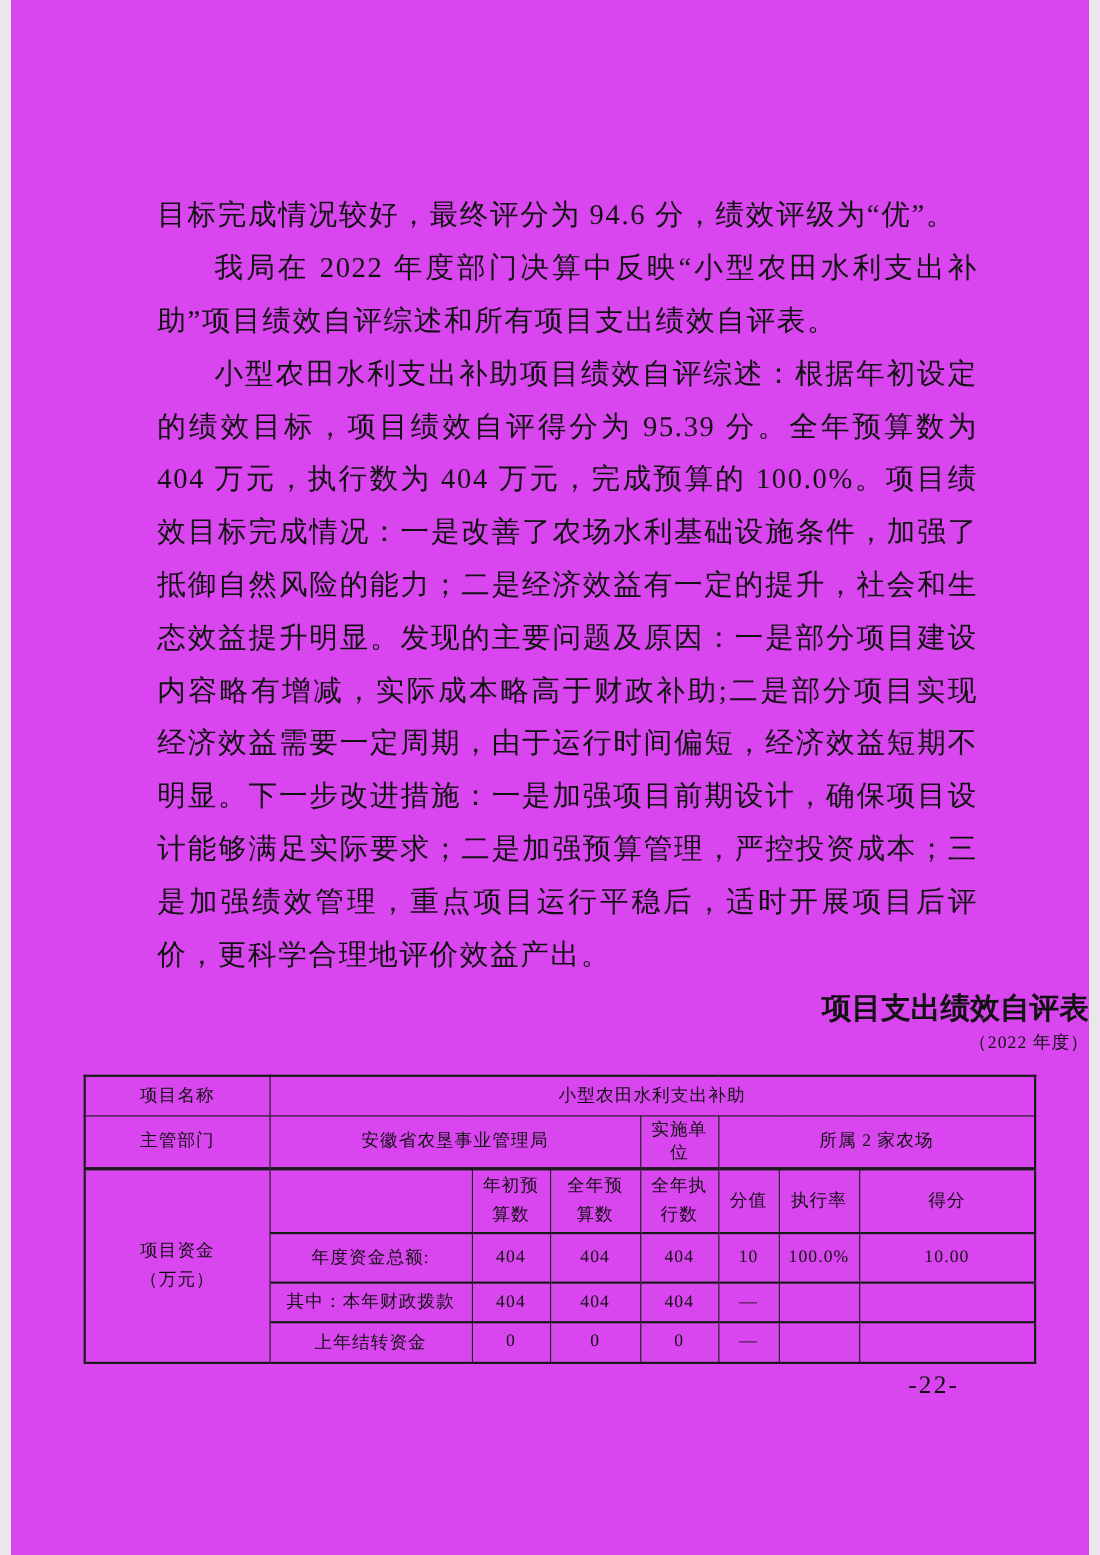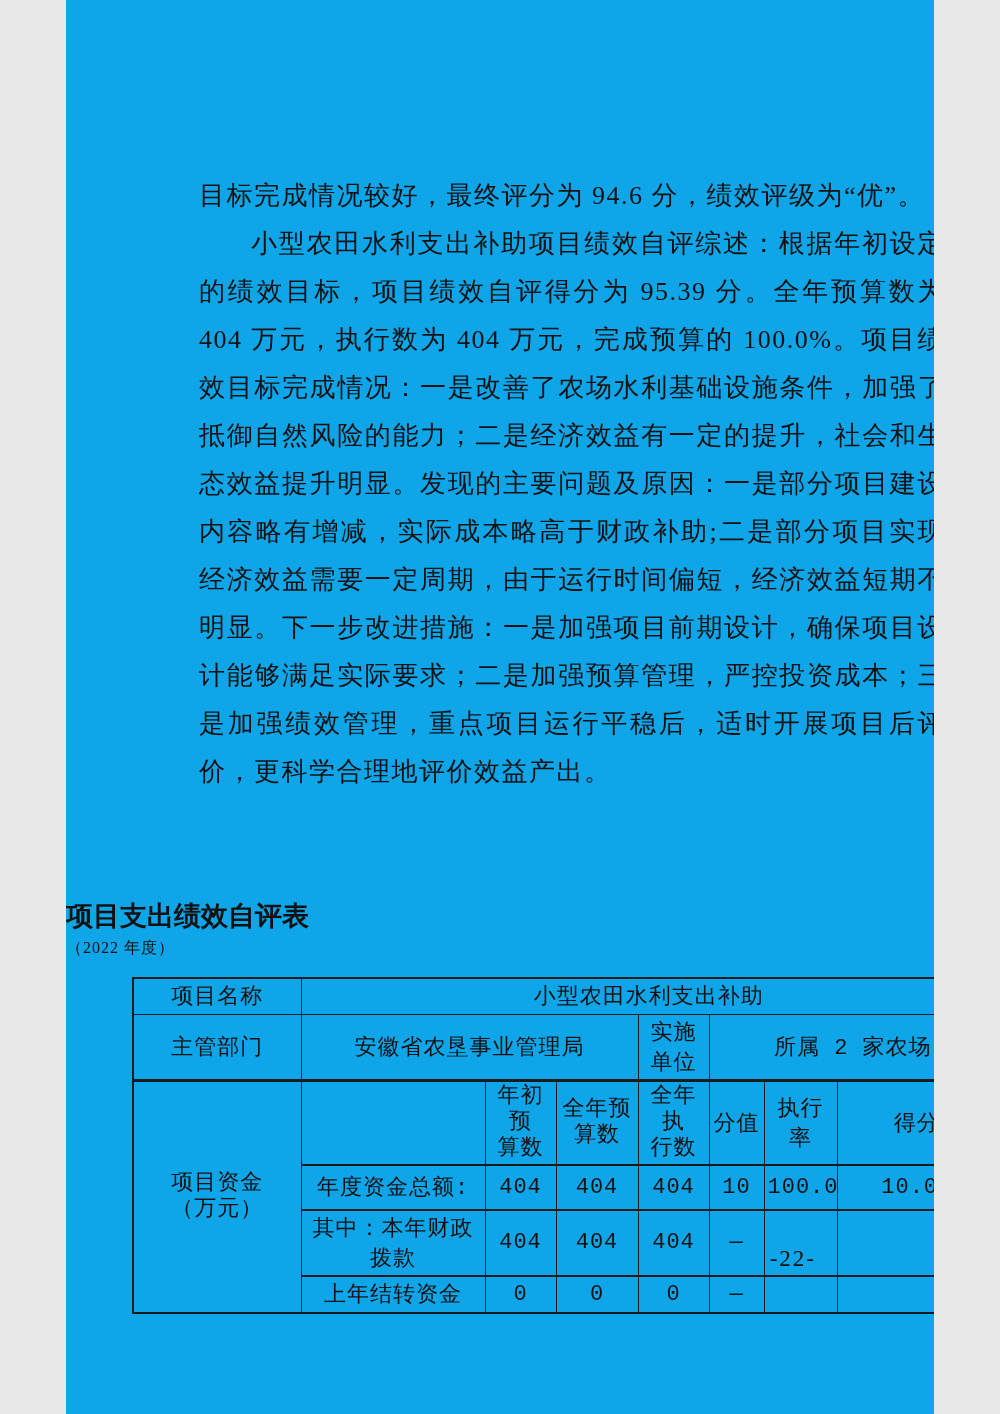--- a/index.html
+++ b/index.html
@@ -1,22 +1,22 @@
 <!DOCTYPE html>
 <html><head>
 <meta charset="utf-8">
 <style>
   * { margin: 0; padding: 0; box-sizing: border-box; }
   html, body { background: #e8e8e8; }
   .page {
     position: relative;
-    width: 868px;
+    width: 980px;
     height: 1414px;
     margin: 0 auto;
-    background: #0ea5e9;
+    background: #d946ef;
     color: #111111;
     font-family: "Liberation Serif", "DejaVu Serif", serif;
     overflow: hidden;
   }
   .body-text {
     position: absolute;
     left: 133px;
     top: 172px;
     width: 746px;
     font-size: 26px;
@@ -30,47 +30,46 @@
   .body-text p.heading {
     text-indent: 2em;
     font-weight: 700;
     margin: 3px 0;
   }
   .table-title {
     position: absolute;
     left: 0;
     top: 898px;
     width: 100%;
-    text-align: left;
+    text-align: right;
     font-family: "Liberation Sans", "DejaVu Sans", sans-serif;
     font-weight: 700;
     font-size: 27px;
     color: #111111;
   }
   .table-subtitle {
     position: absolute;
     left: 0;
     top: 938px;
     width: 100%;
-    text-align: left;
+    text-align: right;
     font-size: 16px;
     letter-spacing: 1px;
     color: #111111;
   }
   table.self-eval {
     position: absolute;
     left: 66px;
     top: 977px;
     width: 866px;
     border-collapse: collapse;
     table-layout: fixed;
-    font-size: 22px;
+    font-size: 16px;
     letter-spacing: 1px;
     color: #111111;
-    font-family: Liberation Mono, monospace;
   }
   table.self-eval td {
     border: 1px solid #1a1a1a;
     text-align: center;
     vertical-align: middle;
     padding: 2px 3px;
     overflow: hidden;
   }
   table.self-eval { border: 2px solid #1a1a1a; }
   tr.r1 { height: 36px; }
@@ -93,20 +92,21 @@
     color: #111111;
   }
 </style>
 </head>
 <body>
 
 <div class="page">
 
   <div class="body-text">
     <p>目标完成情况较好，最终评分为 94.6 分，绩效评级为“优”。</p>
+    <p class="indent">我局在 2022 年度部门决算中反映“小型农田水利支出补助”项目绩效自评综述和所有项目支出绩效自评表。</p>
     <p class="indent">小型农田水利支出补助项目绩效自评综述：根据年初设定的绩效目标，项目绩效自评得分为 95.39 分。全年预算数为 404 万元，执行数为 404 万元，完成预算的 100.0%。项目绩效目标完成情况：一是改善了农场水利基础设施条件，加强了抵御自然风险的能力；二是经济效益有一定的提升，社会和生态效益提升明显。发现的主要问题及原因：一是部分项目建设内容略有增减，实际成本略高于财政补助;二是部分项目实现经济效益需要一定周期，由于运行时间偏短，经济效益短期不明显。下一步改进措施：一是加强项目前期设计，确保项目设计能够满足实际要求；二是加强预算管理，严控投资成本；三是加强绩效管理，重点项目运行平稳后，适时开展项目后评价，更科学合理地评价效益产出。</p>
   </div>
 
   <div class="table-title">项目支出绩效自评表</div>
   <div class="table-subtitle">（2022 年度）</div>
 
   <table class="self-eval">
     <colgroup>
       <col style="width:168px">
       <col style="width:184px">

